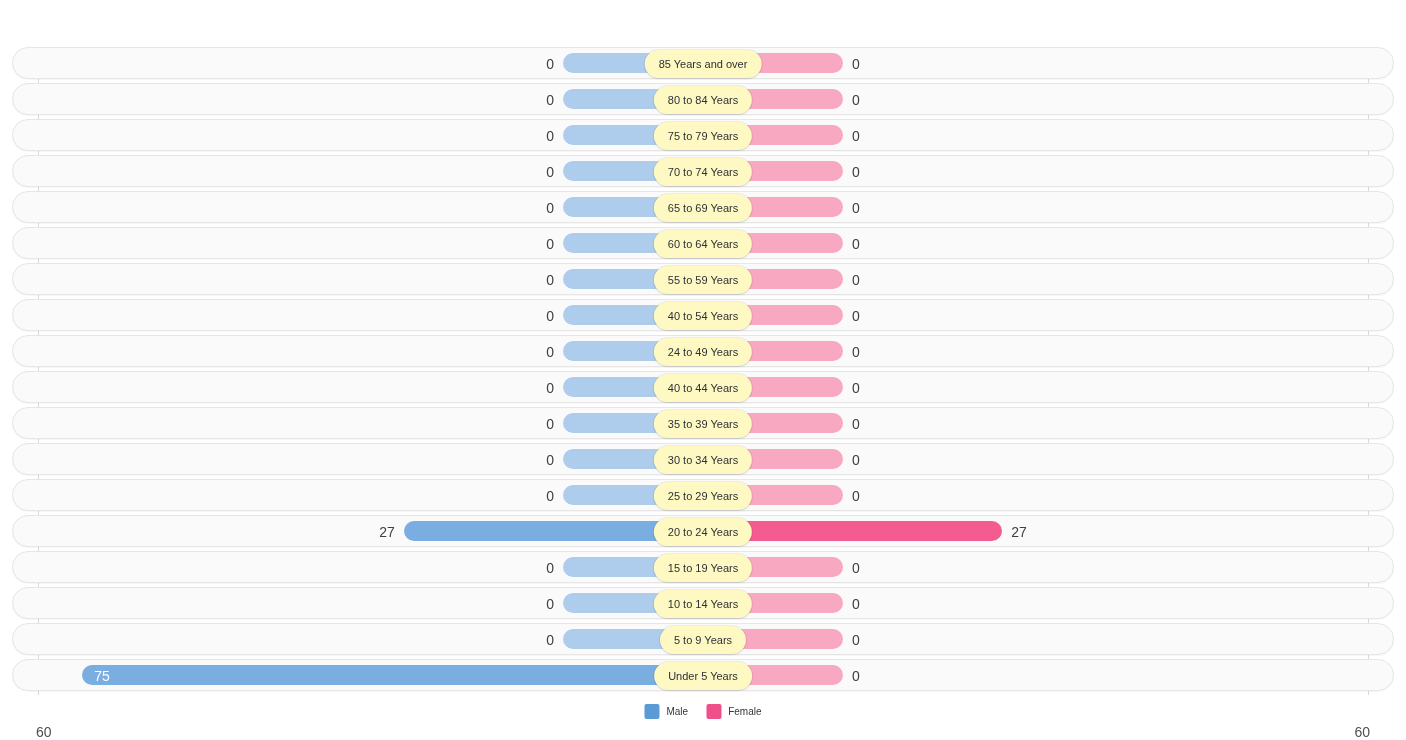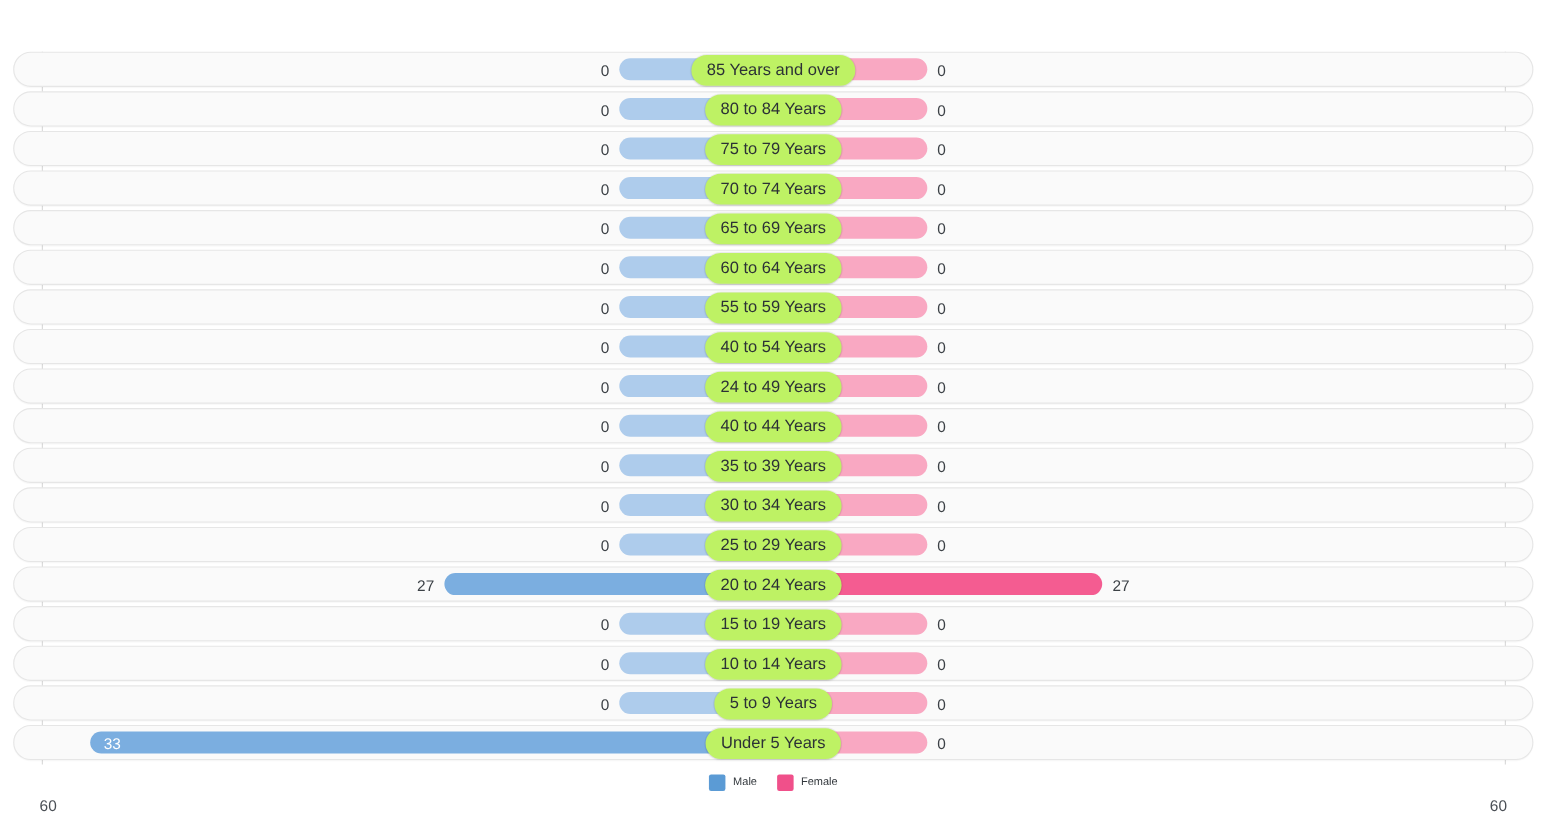--- a/index.html
+++ b/index.html
@@ -62,23 +62,23 @@
   .val.left  { text-align:right; }
   .val.right { text-align:left; }
   .val.inside { color:#ffffff; }
 
   
   .cat-pill {
     position:absolute; left:50%; top:2px;
     transform:translateX(-50%);
     height:28px; line-height:28px;
     padding:0 14px;
-    background:#bef264;
+    background:#fef9c3;
     border-radius:14px;
-    font-size:15px; color:#2c3136;
+    font-size:11px; color:#2c3136;
     white-space:nowrap;
     box-shadow:0 0 0 1px rgba(0,0,0,0.055), 0 1px 2px rgba(0,0,0,0.10);
     z-index:4;
     text-align:center;
   }
 
   
   .footer { position:absolute; left:0; top:700px; width:1406px; height:40px; }
   .axis-max {
     position:absolute; top:4px; font-size:14px; color:#4a4f55; white-space:nowrap;margin-top:20px;
@@ -254,21 +254,21 @@
             <div class="bar female zero" style="width: 140px; background: rgb(249, 168, 194);"></div>
             <div class="val left" style="right: calc(50% + 149px);">0</div>
             <div class="val right" style="left: calc(50% + 149px);">0</div>
             <div class="cat-pill">5 to 9 Years</div>
           </div>
         </div>
         <div class="row">
           <div class="row-inner">
             <div class="bar male" style="width: 620.667px; background: rgb(123, 174, 224);"></div>
             <div class="bar female zero" style="width: 140px; background: rgb(249, 168, 194);"></div>
-            <div class="val left inside" style="right: auto; left: calc(50% - 608.667px); text-align: left;">33</div>
+            <div class="val left inside" style="right: auto; left: calc(50% - 608.667px); text-align: left;">75</div>
             <div class="val right" style="left: calc(50% + 149px);">0</div>
             <div class="cat-pill">Under 5 Years</div>
           </div>
         </div>
       </div>
   </div>
 
   <div class="footer">
     <div class="axis-max left">60</div>
     <div class="axis-max right">60</div>

